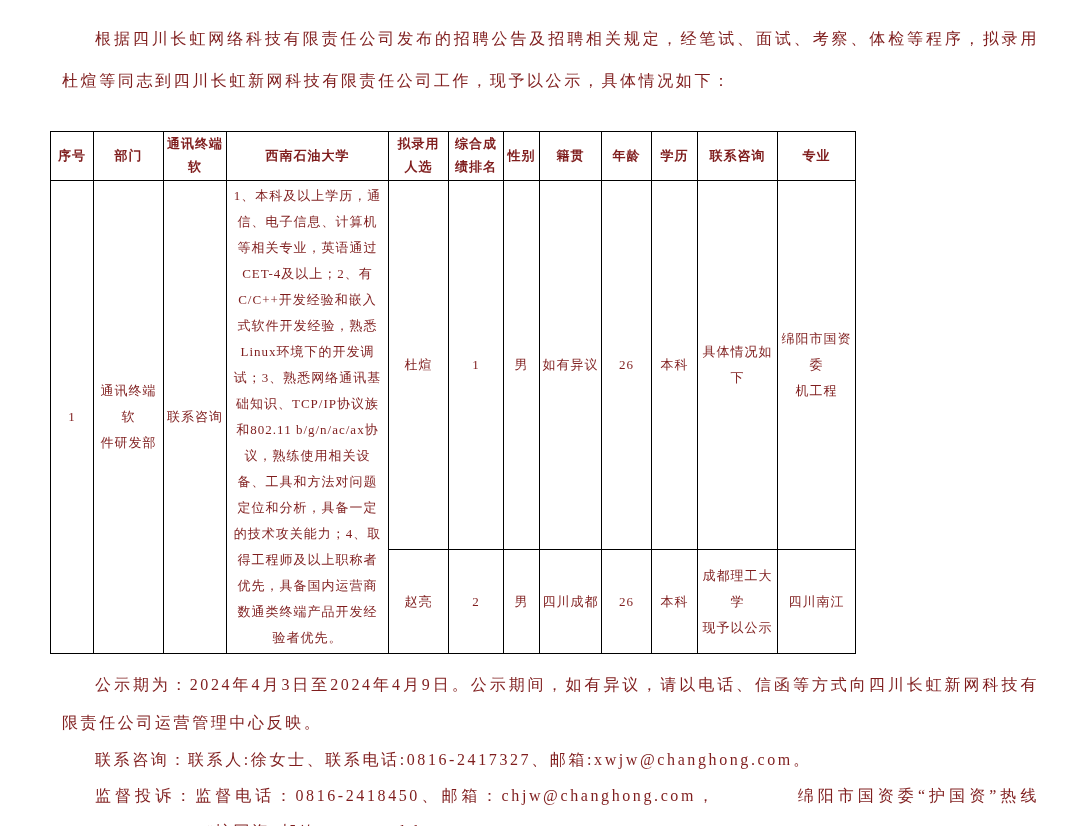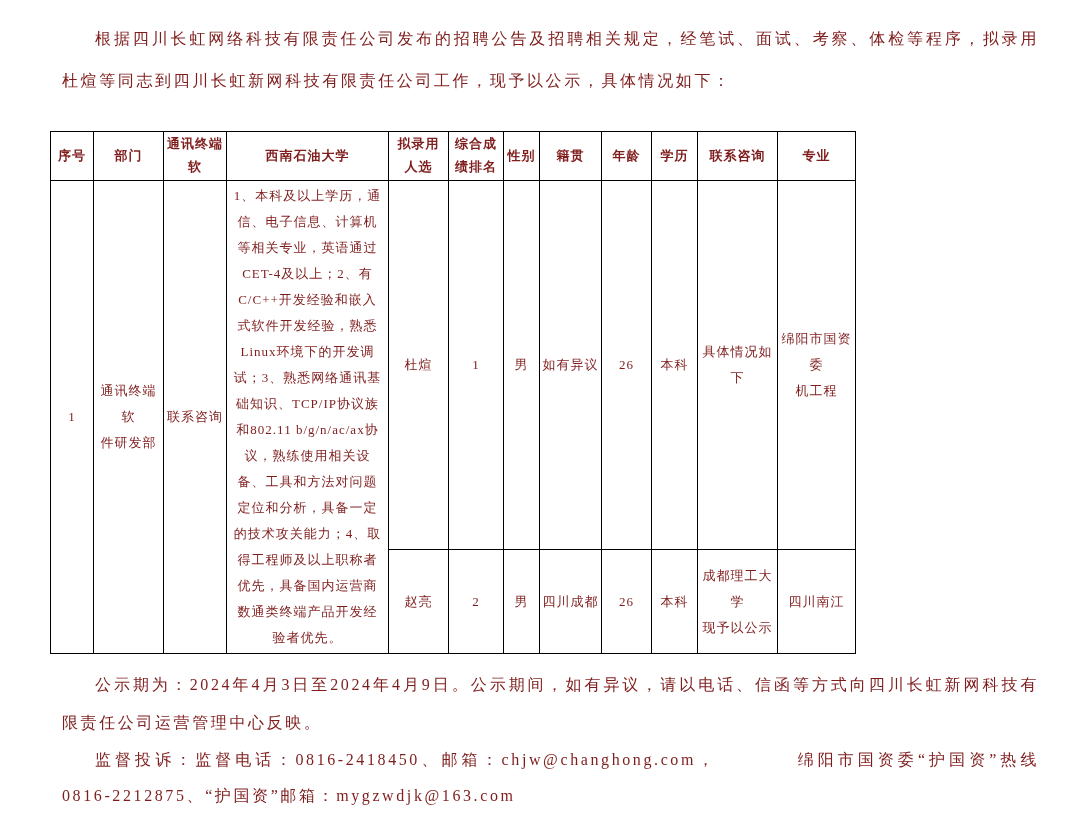--- a/index.html
+++ b/index.html
@@ -135,16 +135,17 @@
         <td>本科</td>
         <td>成都理工大学
 现予以公示</td>
         <td>四川南江</td>
       </tr>
     </tbody>
   </table>
 
   <p class="para body notice">公示期为：2024年4月3日至2024年4月9日。公示期间，如有异议，请以电话、信函等方式向四川长虹新网科技有限责任公司运营管理中心反映。</p>
 
+  <p class="para body">联系咨询：联系人:徐女士、联系电话:0816-2417327、邮箱:xwjw@changhong.com。</p>
 
   <p class="para body">监督投诉：监督电话：0816-2418450、邮箱：chjw@changhong.com，　　　　绵阳市国资委“护国资”热线0816-2212875、“护国资”邮箱：mygzwdjk@163.com</p>
 
 </div>
 
 </body></html>

